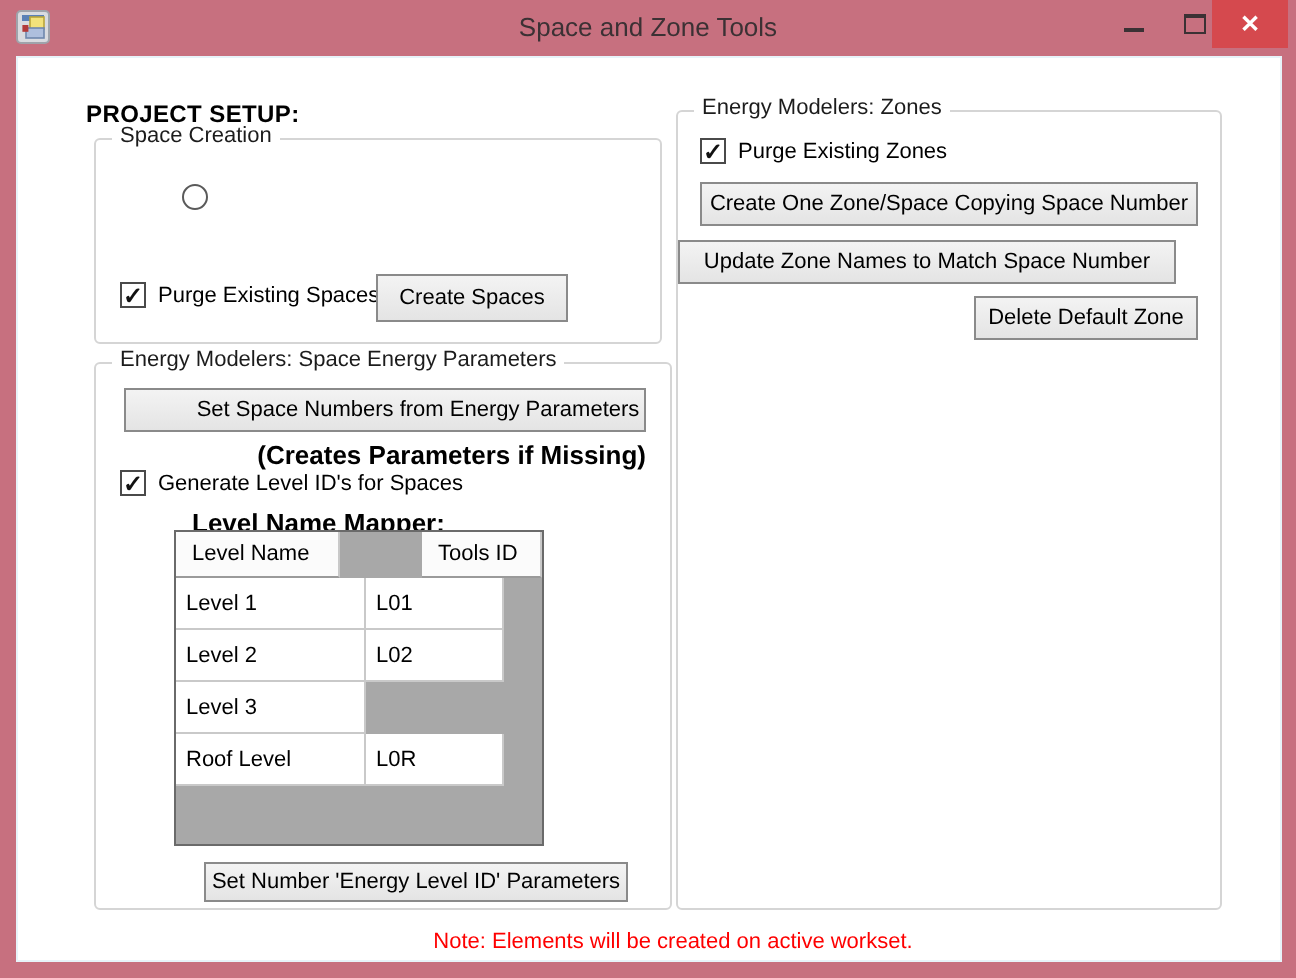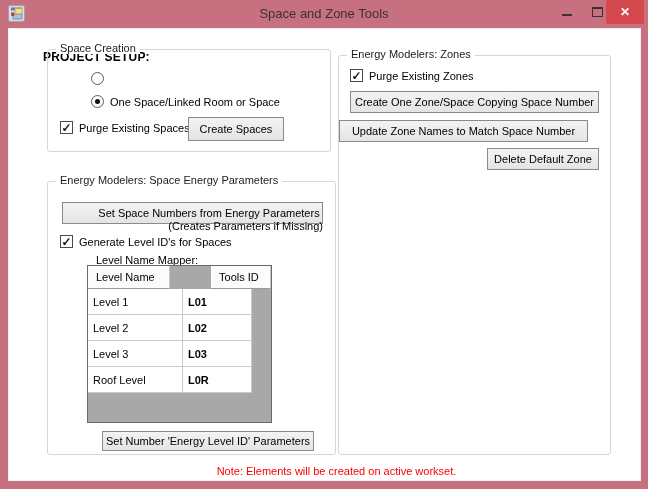--- a/index.html
+++ b/index.html
@@ -28,45 +28,45 @@
   .client {
     position:absolute; left:8px; top:28px; width:633px; height:453px;
     background:#fff; border:1px solid #e7f3f9;
   }
   .project-setup { position:absolute; left:34px; top:21px; font-size:12px; font-weight:bold; color:#000; letter-spacing:.2px; }
   .groupbox { position:absolute; border:1px solid #d5d5d5; border-radius:3px; }
   .groupbox > .gb-label {
     position:absolute; top:-8px; left:8px; background:#fff; padding:0 4px;
     font-size:11px; color:#1c1c1c; white-space:nowrap;
   }
-  .gb-space-creation { left:38px; top:20px;  width:284px; height:103px;padding-left:16px; }
+  .gb-space-creation { left:38px; top:40px;  width:284px; height:103px;padding-left:16px; }
   .gb-space-energy   { left:38px; top:152px; width:289px; height:274px; }
   .gb-zones          { left:329px; top:26px; width:273px; height:400px; }
   
   .ctl-row { position:absolute; display:flex; align-items:center; gap:6px; font-size:11px; color:#000; white-space:nowrap; }
   .radio { width:13px; height:13px; border:1px solid #5a5a5a; border-radius:50%; background:#fff; position:relative; flex:0 0 auto; }
   .radio.checked::after { content:""; position:absolute; left:3px; top:3px; width:5px; height:5px; border-radius:50%; background:#111; }
   .checkbox { width:13px; height:13px; border:1px solid #4a4a4a; background:#fff; position:relative; flex:0 0 auto;
               display:flex; align-items:center; justify-content:center; font-size:12px; font-weight:bold; color:#111; line-height:1; }
   .btn {
     position:absolute; display:flex; align-items:center; justify-content:center;
     background:linear-gradient(#f3f3f3,#e4e4e4); border:1px solid #8a8a8a;
     font-size:11px; color:#000; white-space:nowrap; cursor:default;
   }
-  .hint { position:absolute; font-size:11px; color:#000; }
+  .hint { position:absolute; font-size:13px; color:#000;font-weight:bold; }
   
   .grid { position:absolute; left:39px; top:83px; width:185px; height:158px; background:#a8a8a8; border:1px solid #6a6a6a; }
   .grid-header { display:flex; height:23px;gap:41px; }
   .grid-header .hcell { background:#fbfbfb; border-right:1px solid #c9c9c9; border-bottom:1px solid #9a9a9a;
     font-size:11px; color:#000; display:flex; align-items:center; padding-left:8px; }
   .hc1 { width:95px; } .hc2 { width:69px; }
   .grid-row { display:flex; height:26px; }
   .grid-row .cell { background:#fff; border-right:1px solid #c9c9c9; border-bottom:1px solid #c9c9c9;
     font-size:11px; color:#000; display:flex; align-items:center; padding-left:5px; }
-  .c1 { width:95px; } .c2 { width:69px;font-weight:bold; }
+  .c1 { width:95px; } .c2 { width:69px; }
   
   .note { position:absolute; left:12px; top:436px; width:100%; text-align:center; font-size:11px; color:#fe0000; }
 </style>
 </head>
 <body>
 
 <div class="window">
 
   <div class="titlebar">
     <svg class="app-icon" viewBox="0 0 17 17">
@@ -92,37 +92,33 @@
 
     <div class="project-setup">PROJECT SETUP:</div>
 
     <div class="groupbox gb-space-creation">
       <span class="gb-label">Space Creation</span>
 
       <div class="ctl-row" style="left:43px; top:22px;">
         <span class="radio"></span>
       </div>
 
-      <div class="ctl-row" style="left:43px; top:45px;">
-        <span class="radio checked"></span>
-        <span>One Space/Linked Room or Space</span>
-      </div>
 
       <div class="ctl-row" style="left:12px; top:71px;">
         <span class="checkbox">✓</span>
         <span>Purge Existing Spaces</span>
       </div>
 
       <div class="btn" style="left:140px; top:67px; width:96px; height:24px;">Create Spaces</div>
     </div>
 
     <div class="groupbox gb-space-energy">
       <span class="gb-label">Energy Modelers: Space Energy Parameters</span>
 
-      <div class="btn" style="left:14px; top:20px; width:261px; height:22px;padding-left:33px;">Set Space Numbers from Energy Parameters</div>
+      <div class="btn" style="left:14px; top:12px; width:261px; height:22px;padding-left:33px;">Set Space Numbers from Energy Parameters</div>
 
       <div class="hint" style="left:0; top:38px; width:275px; text-align:right;">(Creates Parameters if Missing)</div>
 
       <div class="ctl-row" style="left:12px; top:53px;">
         <span class="checkbox">✓</span>
         <span>Generate Level ID's for Spaces</span>
       </div>
 
       <div class="hint" style="left:48px; top:72px;">Level Name Mapper:</div>
 
@@ -134,21 +130,20 @@
         <div class="grid-row">
           <div class="cell c1">Level 1</div>
           <div class="cell c2">L01</div>
         </div>
         <div class="grid-row">
           <div class="cell c1">Level 2</div>
           <div class="cell c2">L02</div>
         </div>
         <div class="grid-row">
           <div class="cell c1">Level 3</div>
-          <div class="cell c2">L03</div>
         </div>
         <div class="grid-row">
           <div class="cell c1">Roof Level</div>
           <div class="cell c2">L0R</div>
         </div>
       </div>
 
       <div class="btn" style="left:54px; top:249px; width:212px; height:20px;">Set Number 'Energy Level ID' Parameters</div>
     </div>
 

